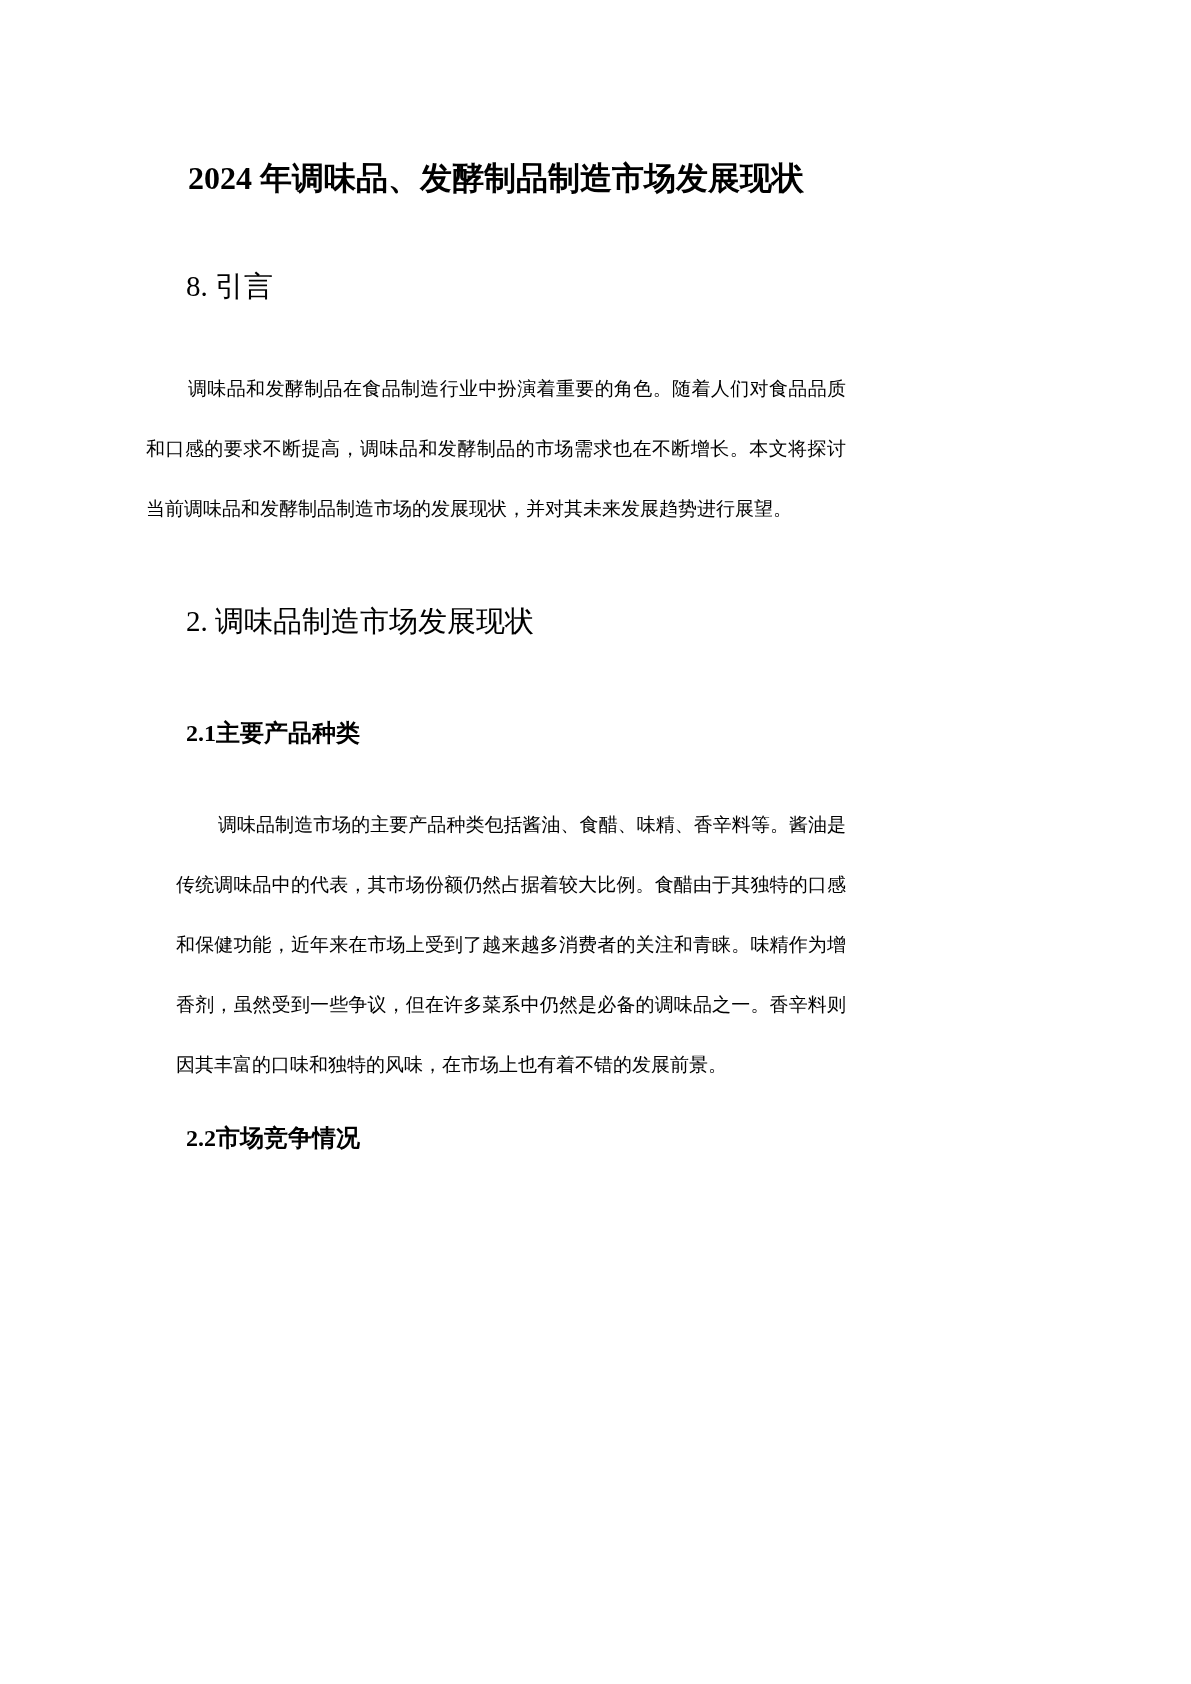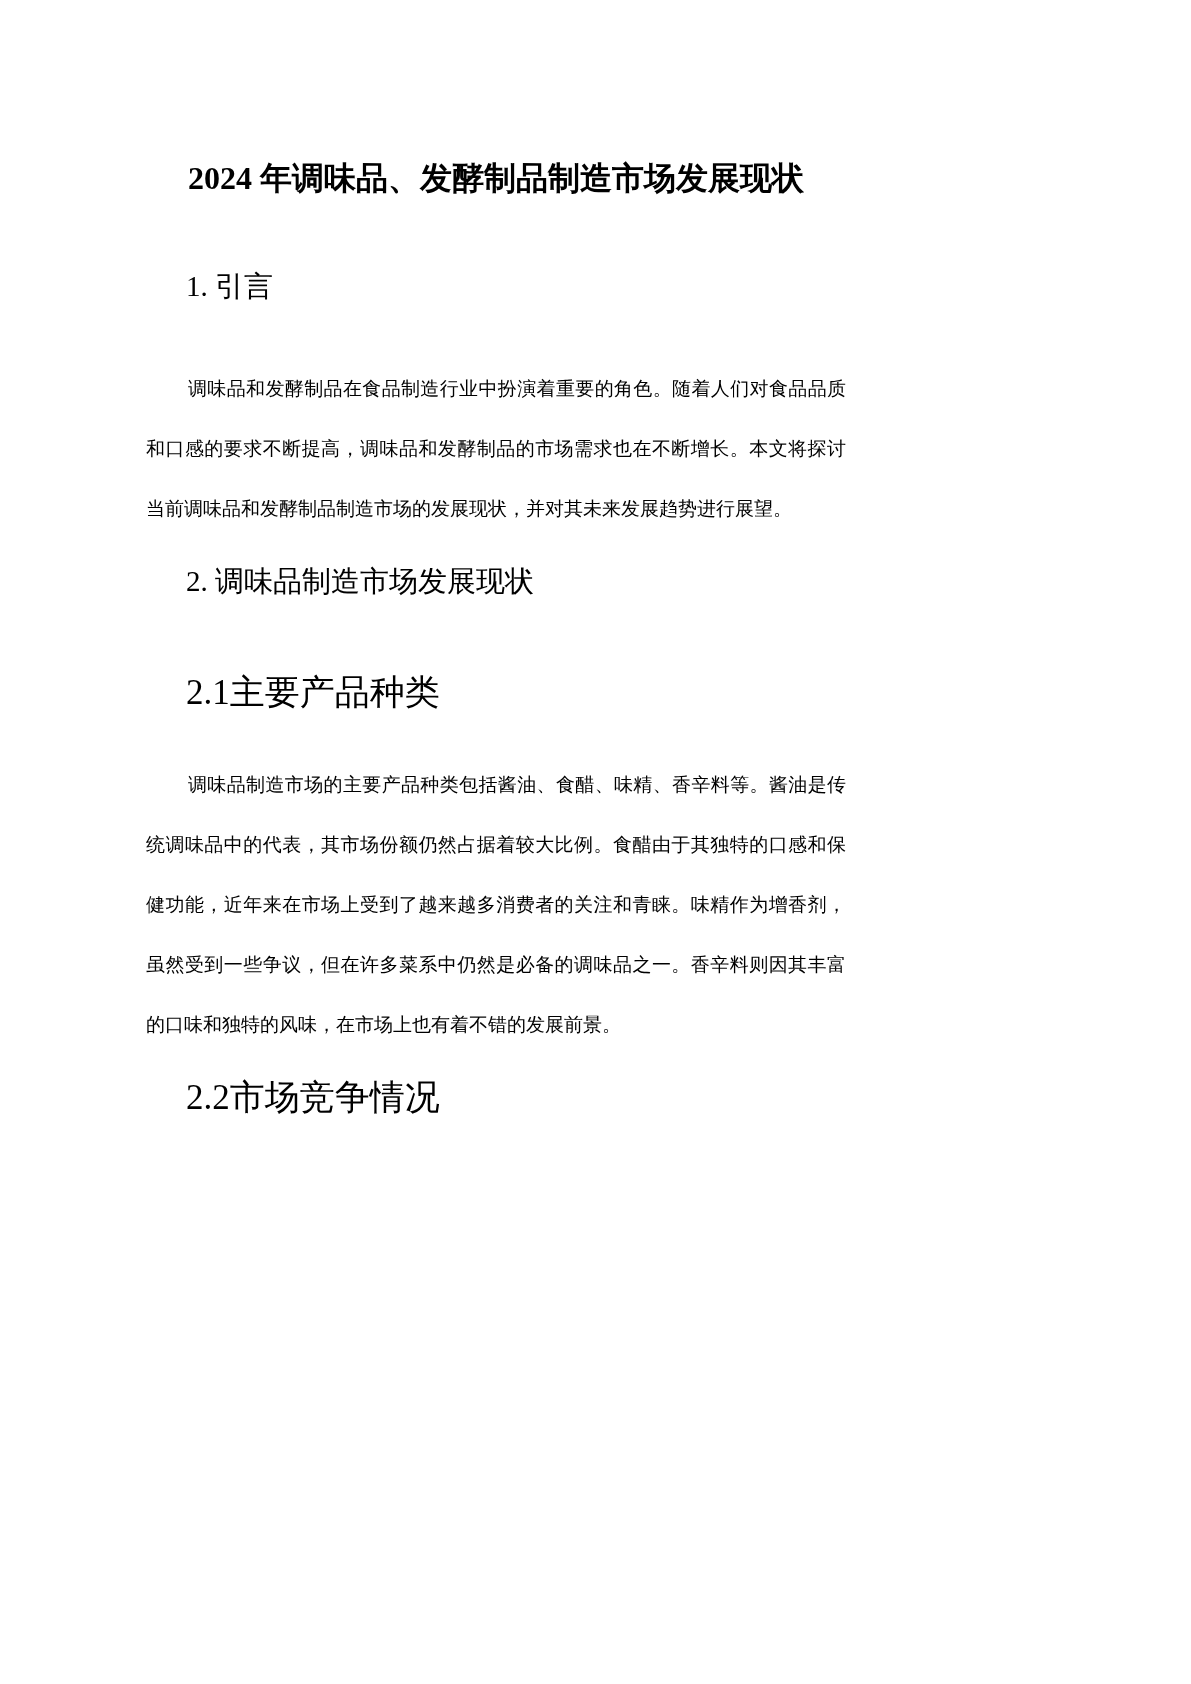--- a/index.html
+++ b/index.html
@@ -26,48 +26,48 @@
       text-align: center;
       white-space: nowrap;
     }
     .h2 {
       margin: 70px 0 0 0;
       font-size: 29px;
       font-weight: normal;
       line-height: 36px;
       text-indent: 40px;
     }
-    .h2.s2 { margin-top: 24px; }
+    .h2.s2 { margin-top: 64px; }
     .h3 {
       margin: 77px 0 0 0;
-      font-size: 35px;
-      font-weight: normal;
+      font-size: 24px;
+      font-weight: bold;
       line-height: 34px;
       text-indent: 40px;
     }
     .h3.s22 { margin-top: 26px; }
     p.body {
       margin: 0;
       font-size: 19px;
       line-height: 60px;
       text-align: justify;
       text-justify: inter-ideograph;
       text-indent: 42px;
     }
     p.p1 { margin-top: 55px; }
-    p.p2 { margin-top: 45px; }
+    p.p2 { margin-top: 45px; margin-left: 30px; }
     p.p3 { margin-top: 50px; }
   </style>
 </head>
 <body>
 
 <div class="page">
   <h1 class="doc-title">2024 年调味品、发酵制品制造市场发展现状</h1>
 
-  <h2 class="h2">1. 引言</h2>
+  <h2 class="h2">8. 引言</h2>
 
   <p class="body p1">调味品和发酵制品在食品制造行业中扮演着重要的角色。随着人们对食品品质和口感的要求不断提高，调味品和发酵制品的市场需求也在不断增长。本文将探讨当前调味品和发酵制品制造市场的发展现状，并对其未来发展趋势进行展望。</p>
 
   <h2 class="h2 s2">2. 调味品制造市场发展现状</h2>
 
   <h3 class="h3">2.1主要产品种类</h3>
 
   <p class="body p2">调味品制造市场的主要产品种类包括酱油、食醋、味精、香辛料等。酱油是传统调味品中的代表，其市场份额仍然占据着较大比例。食醋由于其独特的口感和保健功能，近年来在市场上受到了越来越多消费者的关注和青睐。味精作为增香剂，虽然受到一些争议，但在许多菜系中仍然是必备的调味品之一。香辛料则因其丰富的口味和独特的风味，在市场上也有着不错的发展前景。</p>
 
   <h3 class="h3 s22">2.2市场竞争情况</h3>

